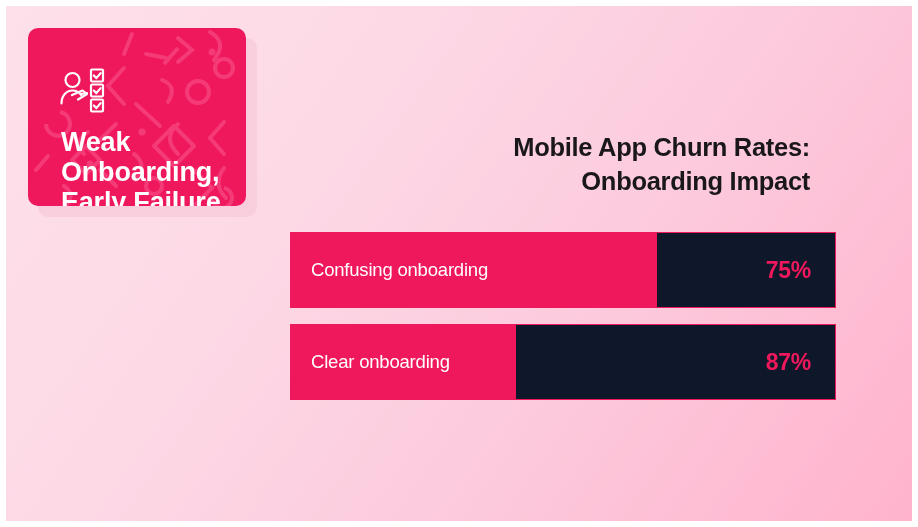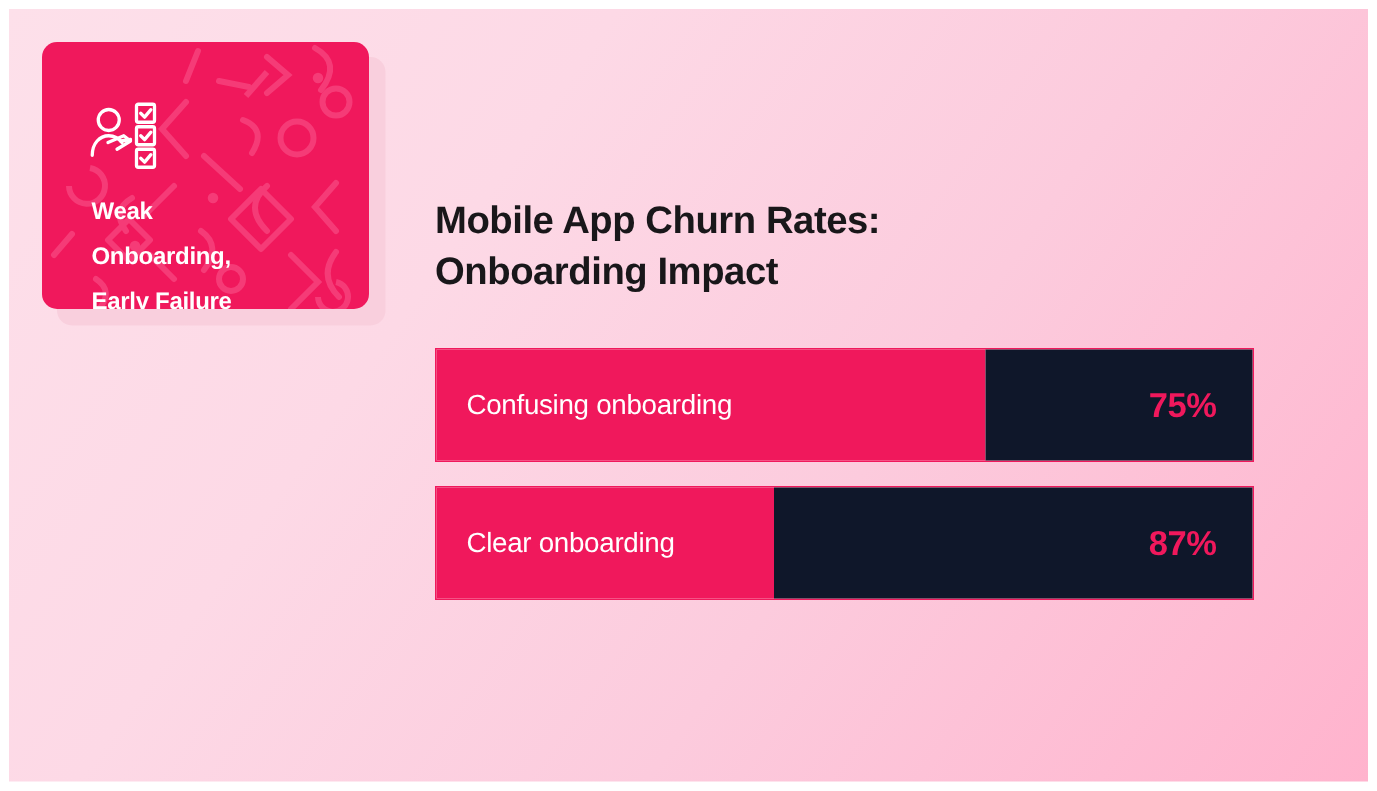--- a/index.html
+++ b/index.html
@@ -57,39 +57,40 @@
     top: 40px;
     width: 56px;
     height: 46px;
   }
   .card-title {
     position: absolute;
     left: 33px;
     top: 99px;
     width: 178px;
     color: #ffffff;
-    font-size: 16px;
+    font-size: 27px;
     font-weight: bold;
     line-height: 30px;
     letter-spacing: -0.2px;
     white-space: pre-line;
   }
 
   
   .headline {
     position: absolute;
     left: 284px;
     top: 124px;
     width: 520px;
     color: #19171a;
     font-size: 25.5px;
     font-weight: bold;
     line-height: 34px;
     letter-spacing: -0.3px;
     white-space: pre-line;
+    text-align: right;
   }
 
   
   .bars {
     position: absolute;
     left: 284px;
     top: 226px;
     width: 546px;
     border-radius: 21px;
   }

